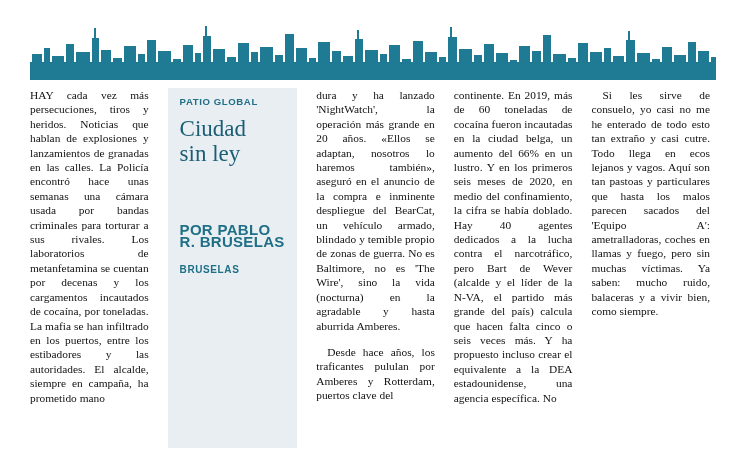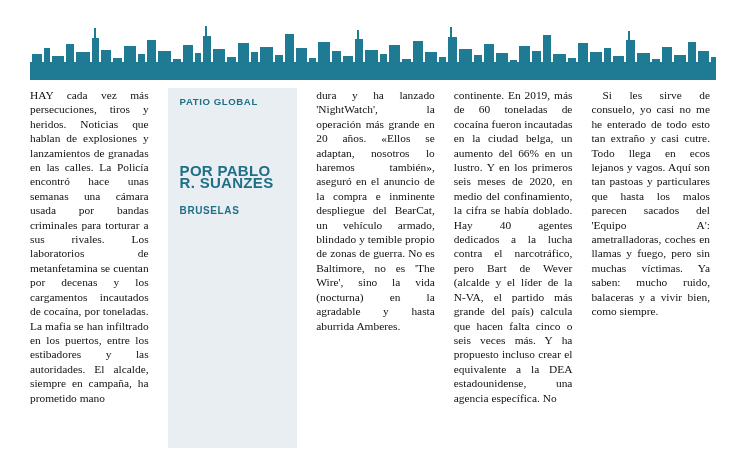--- a/index.html
+++ b/index.html
@@ -182,29 +182,34 @@
   </div>
 
   <div class="columns">
 
     <div class="col">
       <p>HAY cada vez más persecuciones, tiros y heridos. Noticias que hablan de explosiones y lanzamientos de granadas en las calles. La Policía encontró hace unas semanas una cámara usada por bandas criminales para torturar a sus rivales. Los laboratorios de metanfetamina se cuentan por decenas y los cargamentos incautados de cocaína, por toneladas. La mafia se han infiltrado en los puertos, entre los estibadores y las autoridades. El alcalde, siempre en campaña, ha prometido mano</p>
     </div>
 
     <div class="col-feature">
       <p class="kicker">PATIO GLOBAL</p>
+      <h1 class="headline">
+        <span>Ciudad</span><br>
+        <span>sin ley</span>
+      </h1>
       <p class="byline">
         <span>POR PABLO</span><br>
-        <span>R. SUANZES</span>
+        <span>R. BRUSELAS</span>
       </p>
       <p class="dateline">BRUSELAS</p>
     </div>
 
     <div class="col">
       <p>dura y ha lanzado 'NightWatch', la operación más grande en 20 años. «Ellos se adaptan, nosotros lo haremos también», aseguró en el anuncio de la compra e inminente despliegue del BearCat, un vehículo armado, blindado y temible propio de zonas de guerra. No es Baltimore, no es 'The Wire', sino la vida (nocturna) en la agradable y hasta aburrida Amberes.</p>
+      <p class="indent">Desde hace años, los traficantes pululan por Amberes y Rotterdam, puertos clave del</p>
     </div>
 
     <div class="col">
       <p>continente. En 2019, más de 60 toneladas de cocaína fueron incautadas en la ciudad belga, un aumento del 66% en un lustro. Y en los primeros seis meses de 2020, en medio del confinamiento, la cifra se había doblado. Hay 40 agentes dedicados a la lucha contra el narcotráfico, pero Bart de Wever (alcalde y el líder de la N-VA, el partido más grande del país) calcula que hacen falta cinco o seis veces más. Y ha propuesto incluso crear el equivalente a la DEA estadounidense, una agencia específica. No</p>
     </div>
 
     <div class="col">
       <p class="indent">Si les sirve de consuelo, yo casi no me he enterado de todo esto tan extraño y casi cutre. Todo llega en ecos lejanos y vagos. Aquí son tan pastoas y particulares que hasta los malos parecen sacados del 'Equipo A': ametralladoras, coches en llamas y fuego, pero sin muchas víctimas. Ya saben: mucho ruido, balaceras y a vivir bien, como siempre.</p>
     </div>
 

